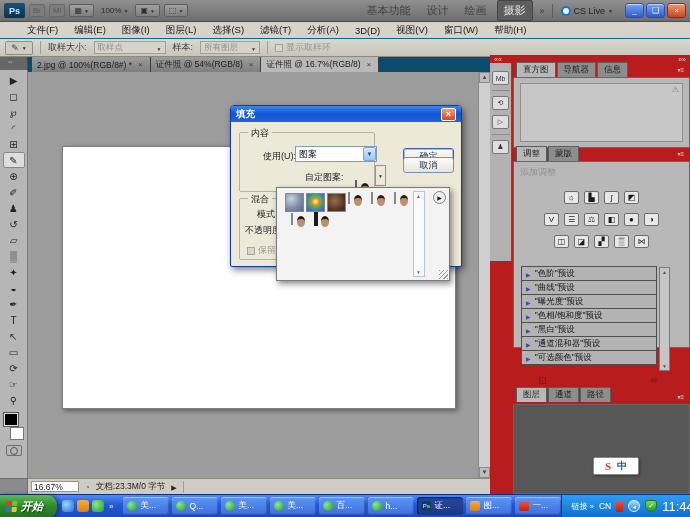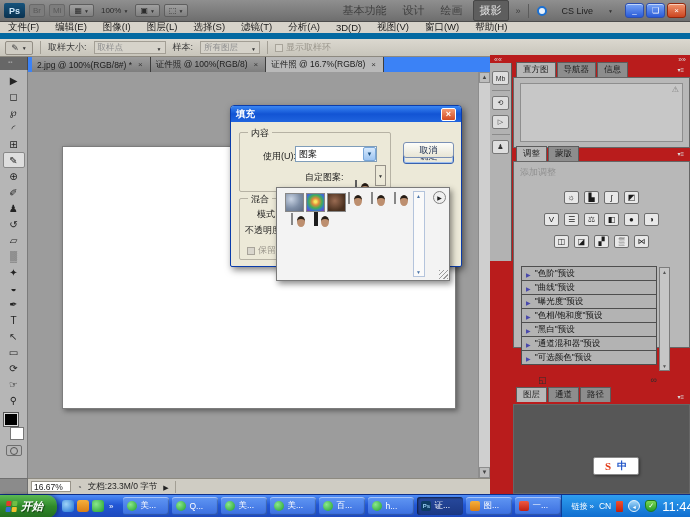--- a/index.html
+++ b/index.html
@@ -12,40 +12,40 @@
   .pslogo{width:21px;height:15px;background:linear-gradient(#16537c,#0a3250);color:#cfe6f7;font-weight:bold;font-size:9px;display:flex;align-items:center;justify-content:center;border-radius:2px}
   .tb-dis{color:#5a5a5a;background:#7d7d7d;border:1px solid #696969;font-size:8px;padding:1px 3px;border-radius:2px}
   .tb-ico{font-size:8px;color:#2c2c2c;background:linear-gradient(#a0a0a0,#7f7f7f);border:1px solid #5e5e5e;border-radius:2px;padding:1px 4px;display:flex;align-items:center;gap:2px}
   .caret::after{content:"▼";font-size:5px;color:#333}
   .tb-zoom{font-size:8px;color:#2c2c2c;display:flex;align-items:center;gap:2px;padding:1px 3px}
   .tb-spacer{flex:1}
   .ws{font-size:11px;color:#404040;padding:2px 6px;white-space:nowrap}
   .ws.active{background:#5e5e5e;border:1px solid #474747;border-radius:2px;color:#e6e6e6}
   .ws-more{color:#3d3d3d;font-size:9px;padding:0 3px}
   .tb-sep{width:1px;height:14px;background:#5c5c5c}
-  .cslive{display:flex;align-items:center;gap:15px;font-size:9px;color:#1f1f1f;padding:0 4px}
+  .cslive{display:flex;align-items:center;gap:3px;font-size:9px;color:#1f1f1f;padding:0 4px}
   .csring{width:10px;height:10px;border:2px solid #1b6fd0;border-radius:50%;background:#eaf2fb}
   .winbtns{display:flex;gap:2px;margin-left:4px}
   .winbtn{width:19px;height:15px;border-radius:3px;border:1px solid #2c4fb0;background:linear-gradient(#79a5f7,#2a5bd8);color:#fff;font-size:8px;line-height:13px;text-align:center;box-shadow:inset 0 1px 0 rgba(255,255,255,.55)}
   .winbtn.close{background:linear-gradient(#f2966e,#cc4520);border-color:#93280c}
 
   
-  .menubar{left:0;top:22px;width:690px;height:17px;background:#d7d3ca;border-bottom:6px solid #0369a1;display:flex;align-items:center;padding-left:0}
+  .menubar{left:0;top:22px;width:690px;height:17px;background:#d7d3ca;border-bottom:1px solid #0369a1;display:flex;align-items:center;padding-left:19px}
   .menu-item{padding:2px 8px;font-size:9.5px;color:#1a1a1a;white-space:nowrap}
   .optionsbar{left:0;top:39px;width:690px;height:18px;background:linear-gradient(#dbd8cf,#c8c5bb);border-bottom:1px solid #8d897f;display:flex;align-items:center;gap:7px;padding-left:5px;font-size:9px;color:#3a3a3a}
   .opt-tool{width:28px;height:14px;background:#cfccc3;border:1px solid #938e84;border-radius:2px;display:flex;align-items:center;justify-content:center;gap:3px;font-size:9px}
   .opt-dd{height:13px;background:#d6d3ca;border:1px solid #a39f95;color:#8e8e8e;display:flex;align-items:center;justify-content:space-between;gap:6px;padding:0 3px;font-size:8.5px}
   .opt-sep{width:1px;height:13px;background:#a39f95}
   .opt-check{display:flex;gap:3px;color:#9b978d;align-items:center}
   .cbox{width:8px;height:8px;border:1px solid #a8a49a;background:#d9d6cd;flex:none}
 
   
   .tbx-head{left:0;top:57px;width:28px;height:13px;background:#676767;border-right:1px solid #4a4a4a}
   .tbx-head::after{content:"▪▪";color:#9f9f9f;font-size:6px;position:absolute;left:8px;top:2px}
-  .tabstrip{left:28px;top:57px;width:462px;height:15px;background:#3b82f6;display:flex;align-items:flex-end;padding-left:4px}
+  .tabstrip{left:28px;top:57px;width:462px;height:15px;background:#0c4a6e;display:flex;align-items:flex-end;padding-left:4px}
   .dtab{height:15px;display:flex;align-items:center;gap:4px;padding:0 5px;font-size:8.5px;background:linear-gradient(#9d9d9d,#7e7e7e);color:#1c1c1c;border-right:1px solid #3d3d3d;white-space:nowrap}
   .dtab.active{background:#b9b9b9}
   .tclose{font-size:8px;color:#3a3a3a;border:1px solid transparent;padding:0 1px}
 
   
   .toolbox{left:0;top:70px;width:28px;height:408px;background:#b6b6b6;border-right:1px solid #7b7b7b;display:flex;flex-direction:column;align-items:center;padding-top:2px}
   .tool{width:22px;height:16px;display:flex;align-items:center;justify-content:center;font-size:10px;color:#242424;flex:none}
   .tool.selected{background:#dedede;border:1px solid #888;border-radius:2px}
   .swatches{position:relative;width:20px;height:27px;margin-top:5px;flex:none}
   .fg{position:absolute;left:0;top:0;width:14px;height:13px;background:#000;border:1px solid #ddd;box-shadow:0 0 0 1px #555}
@@ -55,21 +55,21 @@
 
   
   .canvas{left:28px;top:72px;width:450px;height:406px;background:#9c9c9c}
   .doc{left:62px;top:146px;width:394px;height:263px;background:#fff;border:1px solid #7d7d7d;box-shadow:2px 2px 5px rgba(0,0,0,.4)}
   .vscroll{left:478px;top:72px;width:12px;height:406px;background:#cfcfcf;border-left:1px solid #8d8d8d}
   .varrow{position:absolute;left:0;width:11px;height:11px;background:#bdbdbd;border:1px solid #8d8d8d;font-size:6px;color:#444;text-align:center;line-height:9px}
   .varrow.up{top:0}.varrow.up::after{content:"▲"}
   .varrow.dn{bottom:0}.varrow.dn::after{content:"▼"}
   .statcorner{left:0;top:478px;width:28px;height:16px;background:#8b8b8b;border-top:1px solid #6f6f6f;border-right:1px solid #6f6f6f}
   .statusbar{left:28px;top:478px;width:462px;height:16px;background:#cfccc3;border-top:1px solid #8d8a80;display:flex;align-items:center;gap:6px;padding-left:3px;font-size:8.5px;color:#222}
-  .zoombox{width:40px;height:11px;background:#fff;border:1px solid #98948a;display:flex;align-items:center;padding-left:2px;font-size:8.5px}
+  .zoombox{width:48px;height:11px;background:#fff;border:1px solid #98948a;display:flex;align-items:center;padding-left:2px;font-size:8.5px}
   .statico::after{content:"◔";font-size:8px;color:#666}
   .statarrow::after{content:"▶";font-size:7px;color:#222}
   .statdiv{width:1px;height:12px;background:#a29e94}
 
   
   .dock{left:490px;top:55px;width:200px;height:439px;background:#b91c1c}
   .chev{position:absolute;font-size:7px;color:#d8d8d8}
   .strip{position:absolute;left:0;top:8px;width:22px;height:198px;background:#b2b2b2;border-right:1px solid #585858;display:flex;flex-direction:column;align-items:center;gap:5px;padding-top:8px}
   .strip-ico{width:17px;height:14px;background:#dedede;border:1px solid #787878;border-radius:2px;font-size:7px;display:flex;align-items:center;justify-content:center;color:#333;flex:none}
   .strip-sep{width:18px;height:1px;background:#8b8b8b;flex:none}
@@ -235,21 +235,21 @@
       </span>
   </div>
 
   <div class="abs tbx-head"></div>
   <div class="abs tabstrip">
     <span class="dtab">
         <span>2.jpg @ 100%(RGB/8#) *</span>
         <span class="tclose">×</span>
       </span>
     <span class="dtab">
-        <span>证件照 @ 100%(RGB/8)</span>
+        <span>证件照 @ 54%(RGB/8)</span>
         <span class="tclose">×</span>
       </span>
     <span class="dtab active">
         <span>证件照 @ 16.7%(RGB/8)</span>
         <span class="tclose">×</span>
       </span>
   </div>
 
   <div class="abs toolbox">
     <span class="tool">▶</span>
@@ -391,33 +391,33 @@
     </div>
     <span class="pmenu" style="right:6px;top:338px"></span>
     <div class="pcontent" style="left:23px;top:349px;width:177px;height:90px;background:#575757"></div>
   </div>
 
   <div class="abs dialog">
     <div class="dtitle">
       <span>填充</span>
       <span class="dclose">×</span>
     </div>
-    <div class="group" style="left:8px;top:26px;width:152px;height:60px">
+    <div class="group" style="left:8px;top:26px;width:136px;height:60px">
       <span class="glabel">内容</span>
     </div>
     <span class="dlabel" style="left:32px;top:44px">使用(U):</span>
     <span class="useselect">
         <span>图案</span>
         <span class="xparrow"></span>
       </span>
     <span class="dlabel" style="left:74px;top:65px">自定图案:</span>
     <span class="pthumb-btn idp pH"></span>
     <span class="pthumb-dd"></span>
     <span class="xpbtn default" style="top:42px">确定</span>
-    <span class="xpbtn" style="top:36px">取消</span>
+    <span class="xpbtn" style="top:51px">取消</span>
     <div class="group" style="left:8px;top:92px;width:152px;height:62px">
       <span class="glabel">混合</span>
     </div>
     <span class="dlabel" style="left:26px;top:102px">模式</span>
     <span class="dlabel" style="left:14px;top:118px">不透明度</span>
     <span class="chkrow" style="left:16px;top:138px">
       <span class="cbox"></span>
       <span class="dlabel dis" style="position:static">保留透</span>
     </span>
   </div>

